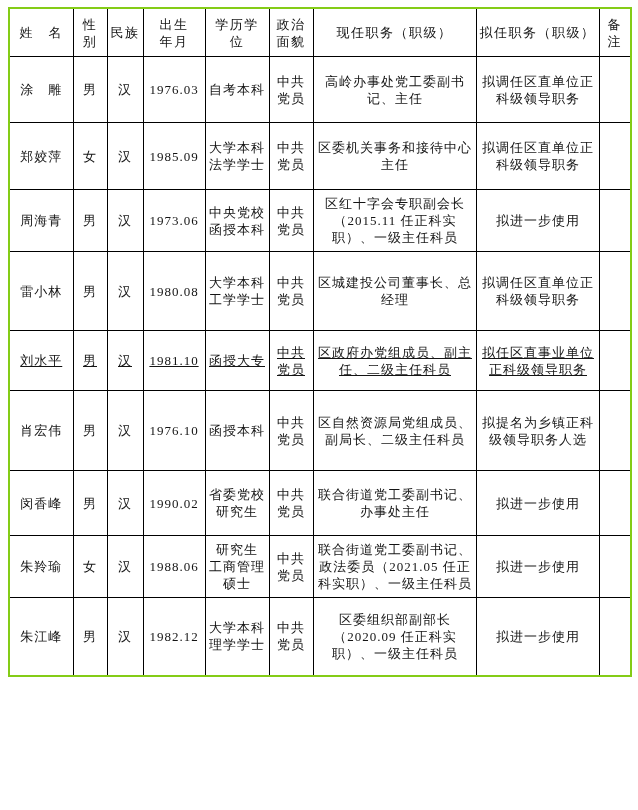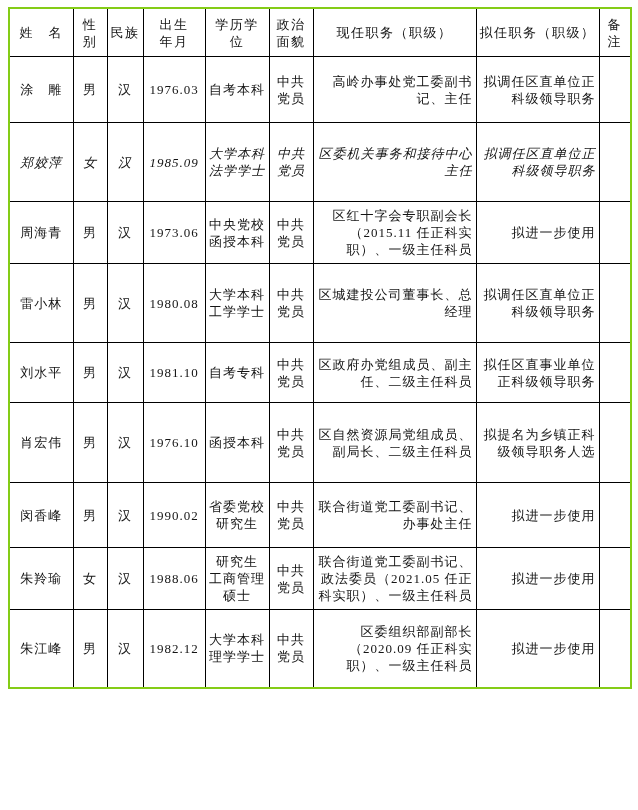--- a/index.html
+++ b/index.html
@@ -32,21 +32,21 @@
     overflow: hidden;
     padding: 2px 3px;
     font-weight: normal;
   }
   .doc-table thead th {
     text-align: center;
     letter-spacing: 1.5px;
     height: 43px;
   }
   .doc-table td.center { text-align: center; }
-  .doc-table td.left   { text-align: right; padding: 2px 3px 2px 4px; }
+  .doc-table td.left   { text-align: center; padding: 2px 3px 2px 4px; }
 </style>
 </head>
 <body>
 
 <table class="doc-table">
   <colgroup>
     <col style="width:64px">
     <col style="width:34px">
     <col style="width:36px">
     <col style="width:62px">
@@ -77,21 +77,21 @@
         <td class="center">男</td>
         <td class="center">汉</td>
         <td class="center">1976.03</td>
         <td class="center">自考本科</td>
         <td class="center">中共
 党员</td>
         <td class="left">高岭办事处党工委副书记、主任</td>
         <td class="left">拟调任区直单位正科级领导职务</td>
         <td class="center"></td>
       </tr>
-      <tr style="height: 79px; font-style: italic;">
+      <tr style="height: 67px;">
         <td class="center">郑姣萍</td>
         <td class="center">女</td>
         <td class="center">汉</td>
         <td class="center">1985.09</td>
         <td class="center">大学本科
 法学学士</td>
         <td class="center">中共
 党员</td>
         <td class="left">区委机关事务和接待中心主任</td>
         <td class="left">拟调任区直单位正科级领导职务</td>
@@ -116,26 +116,26 @@
         <td class="center">汉</td>
         <td class="center">1980.08</td>
         <td class="center">大学本科
 工学学士</td>
         <td class="center">中共
 党员</td>
         <td class="left">区城建投公司董事长、总经理</td>
         <td class="left">拟调任区直单位正科级领导职务</td>
         <td class="center"></td>
       </tr>
-      <tr style="height: 60px;">
+      <tr style="height: 60px; text-decoration: underline;">
         <td class="center">刘水平</td>
         <td class="center">男</td>
         <td class="center">汉</td>
         <td class="center">1981.10</td>
-        <td class="center">自考专科</td>
+        <td class="center">函授大专</td>
         <td class="center">中共
 党员</td>
         <td class="left">区政府办党组成员、副主任、二级主任科员</td>
         <td class="left">拟任区直事业单位正科级领导职务</td>
         <td class="center"></td>
       </tr>
       <tr style="height: 80px;">
         <td class="center">肖宏伟</td>
         <td class="center">男</td>
         <td class="center">汉</td>

